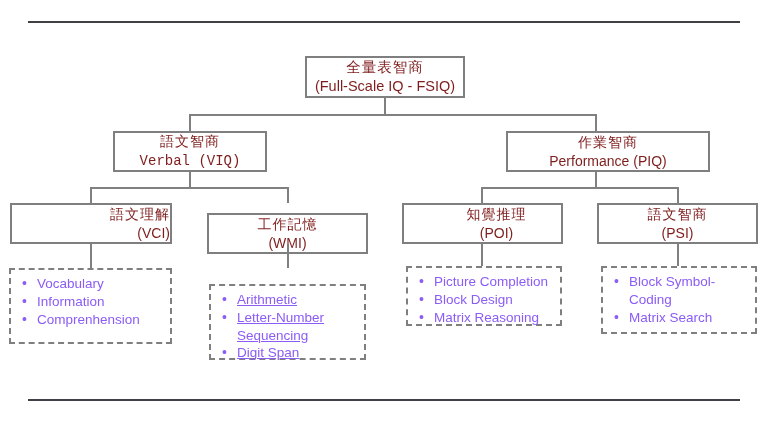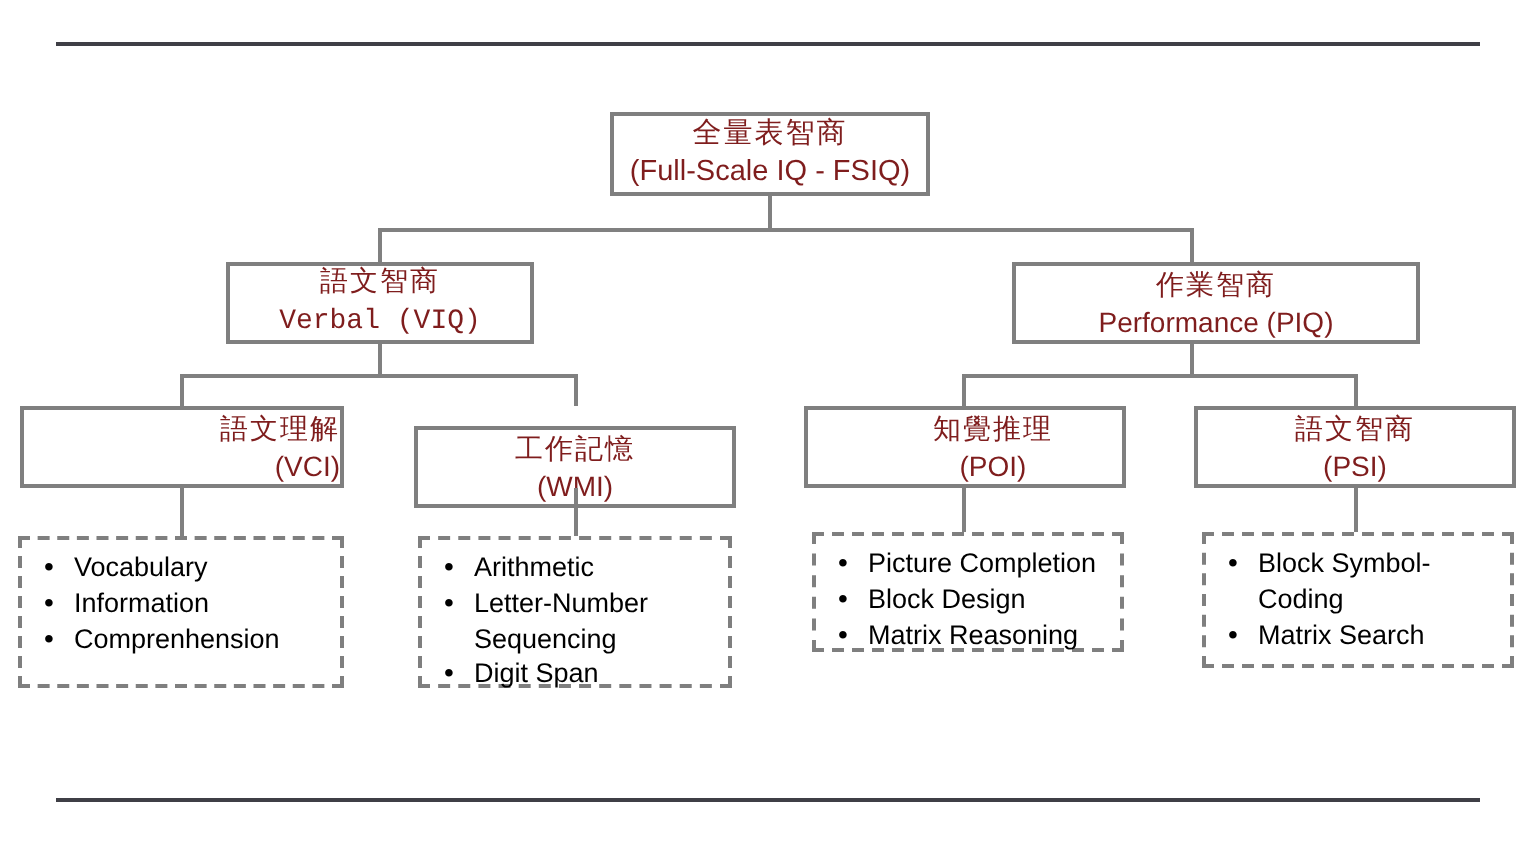--- a/index.html
+++ b/index.html
@@ -22,25 +22,25 @@
   .node.piq {left:506px;top:131px;width:204px;height:41px;}
   .node.vci {left:10px; top:203px;width:162px;height:41px;align-items:flex-end;}
   .node.wmi {left:207px;top:213px;width:161px;height:41px;}
   .node.poi {left:402px;top:203px;width:161px;height:41px;padding-left:28px;}
   .node.psi {left:597px;top:203px;width:161px;height:41px;}
 
   .conn{position:absolute;background:#808080;}
 
   .list{
     position:absolute;box-sizing:border-box;border:2px dashed #7f7f7f;background:#ffffff;
-    font-size:13.5px;line-height:1.32;color:#000000;
+    font-size:13.5px;line-height:1.32;color:#8b5cf6;
     padding:5px 4px 5px 6px;
   }
   .list.vci{left:9px;  top:268px;width:163px;height:76px;}
-  .list.wmi{left:209px;top:268px;width:157px;height:76px;}
+  .list.wmi{left:209px;top:284px;width:157px;height:76px;text-decoration:underline;}
   .list.poi{left:406px;top:266px;width:156px;height:60px;}
   .list.psi{left:601px;top:266px;width:156px;height:68px;}
   .list ul{margin:0;padding:0;list-style:none;}
   .list li{position:relative;padding-left:20px;}
   .list li::before{content:"\2022";position:absolute;left:5px;top:-1px;font-size:14px;}
 </style>
 </head>
 <body>
 
 <div class="canvas">

